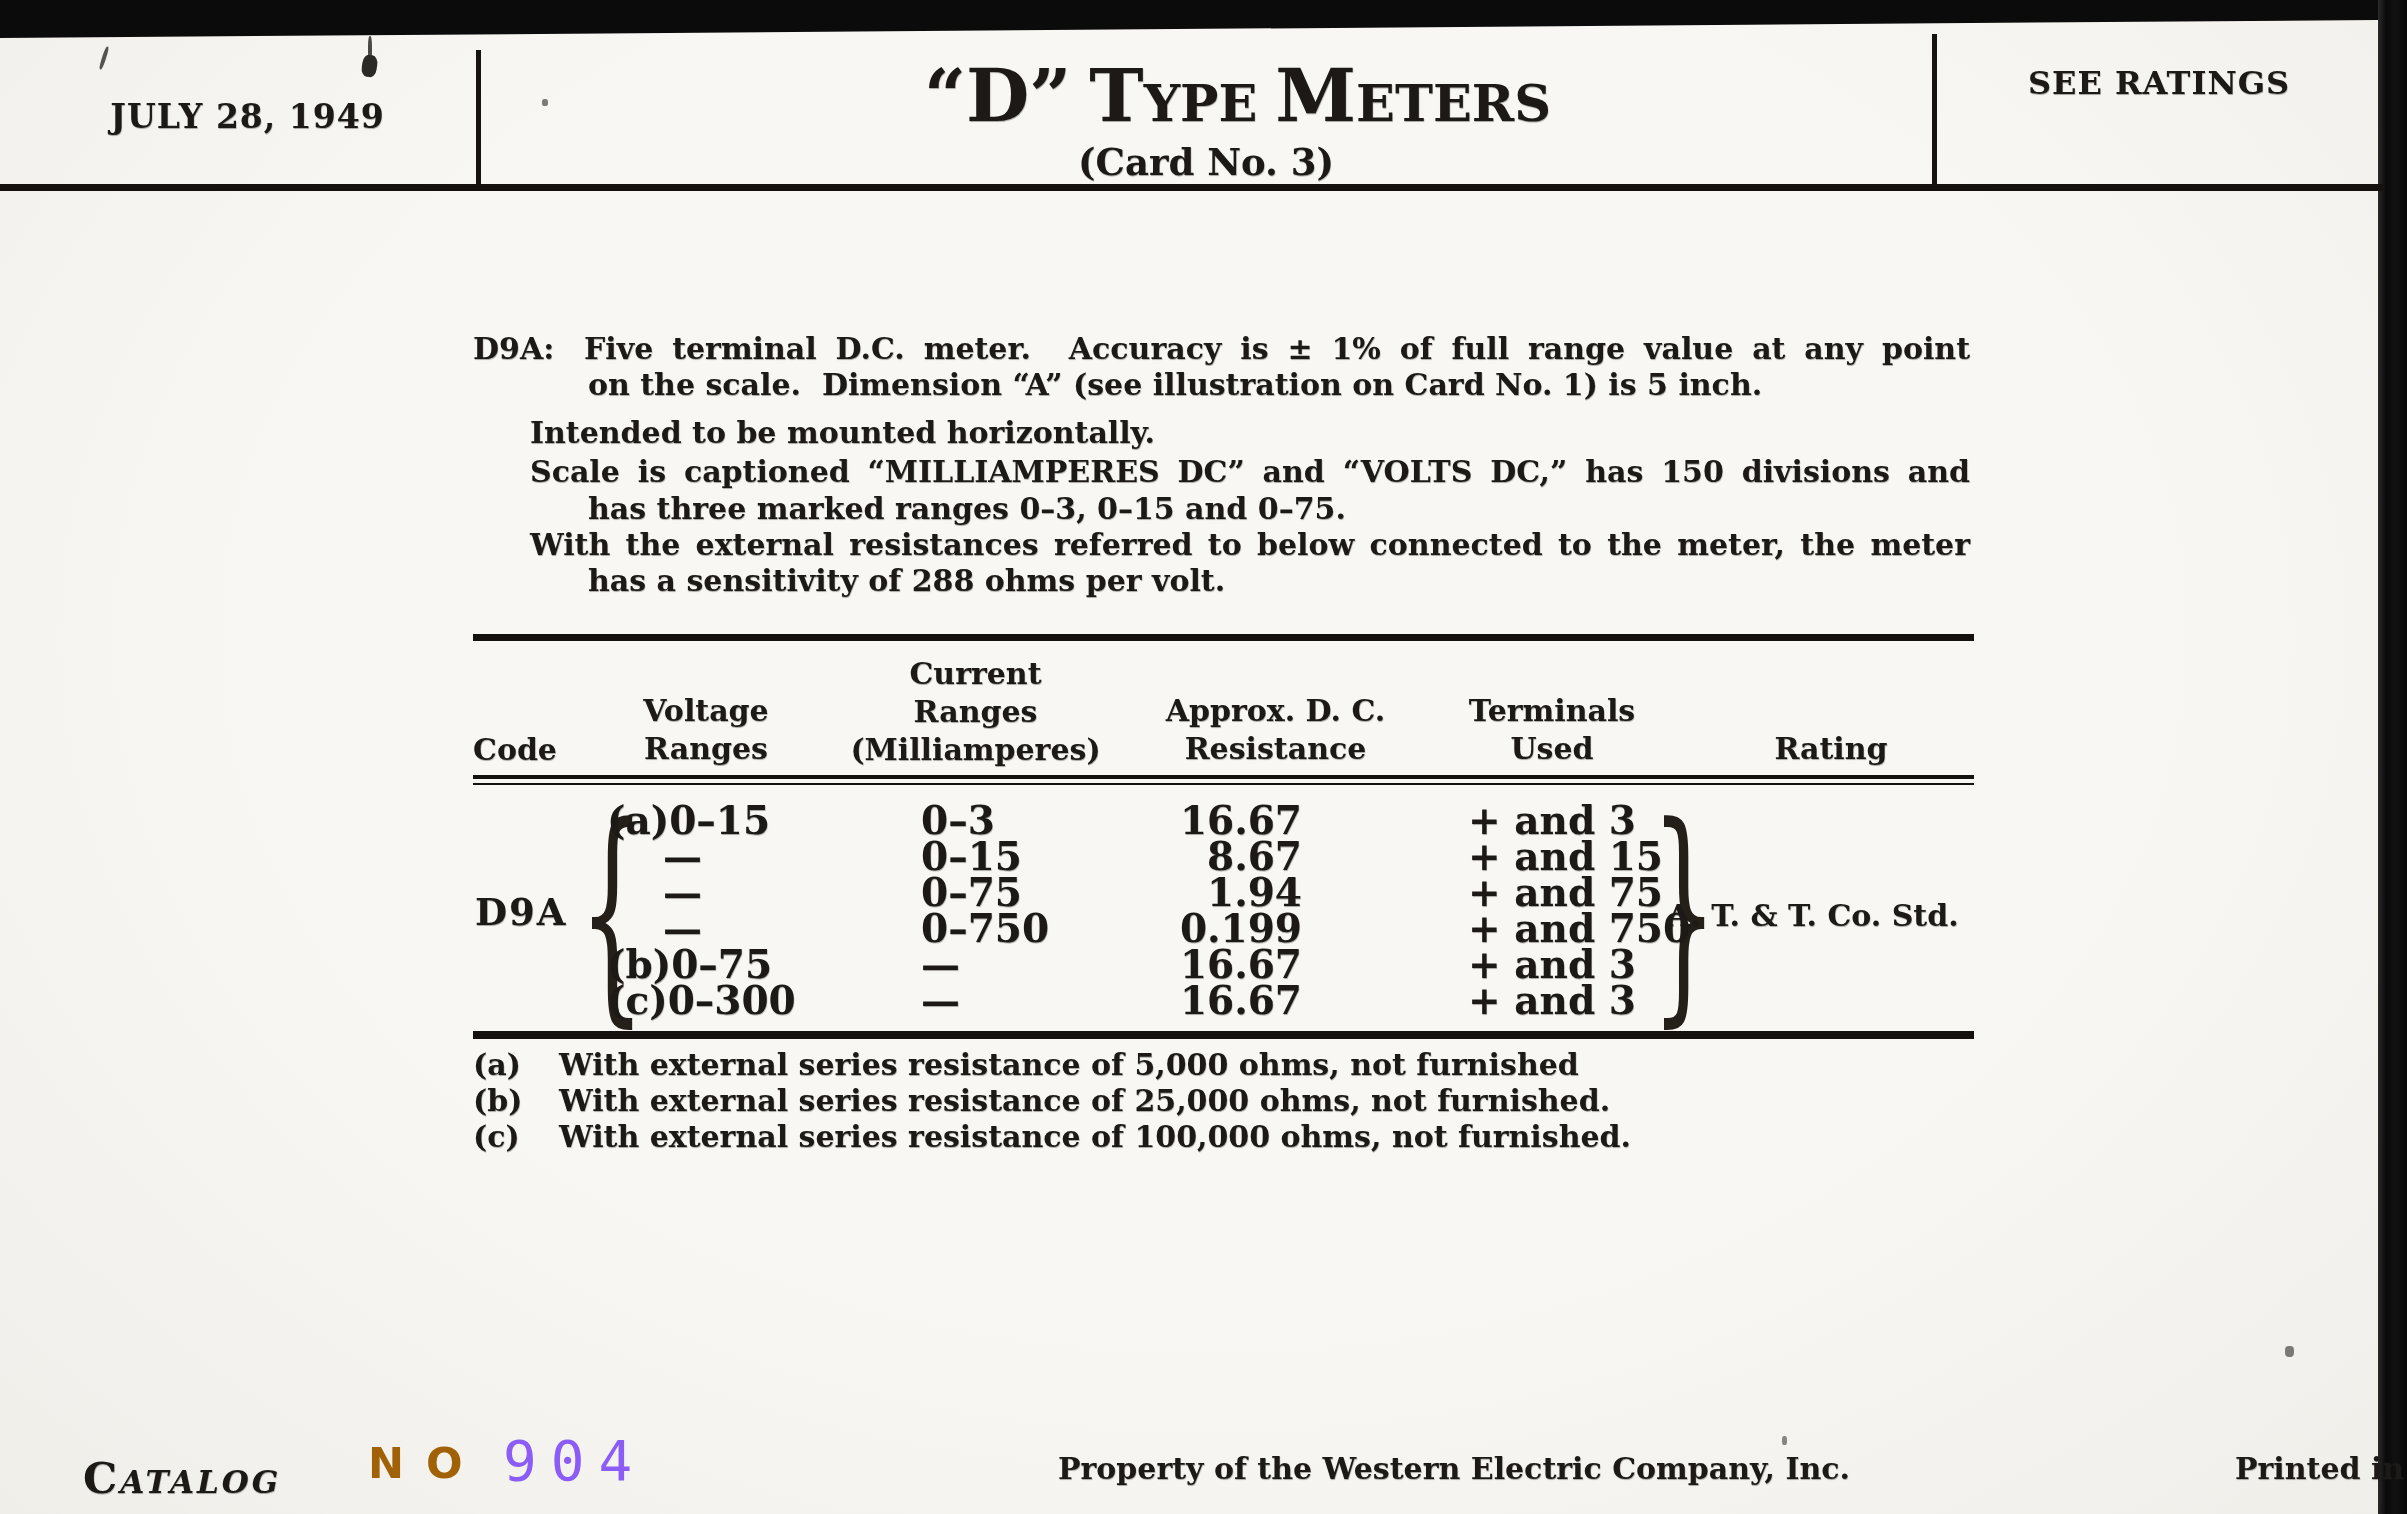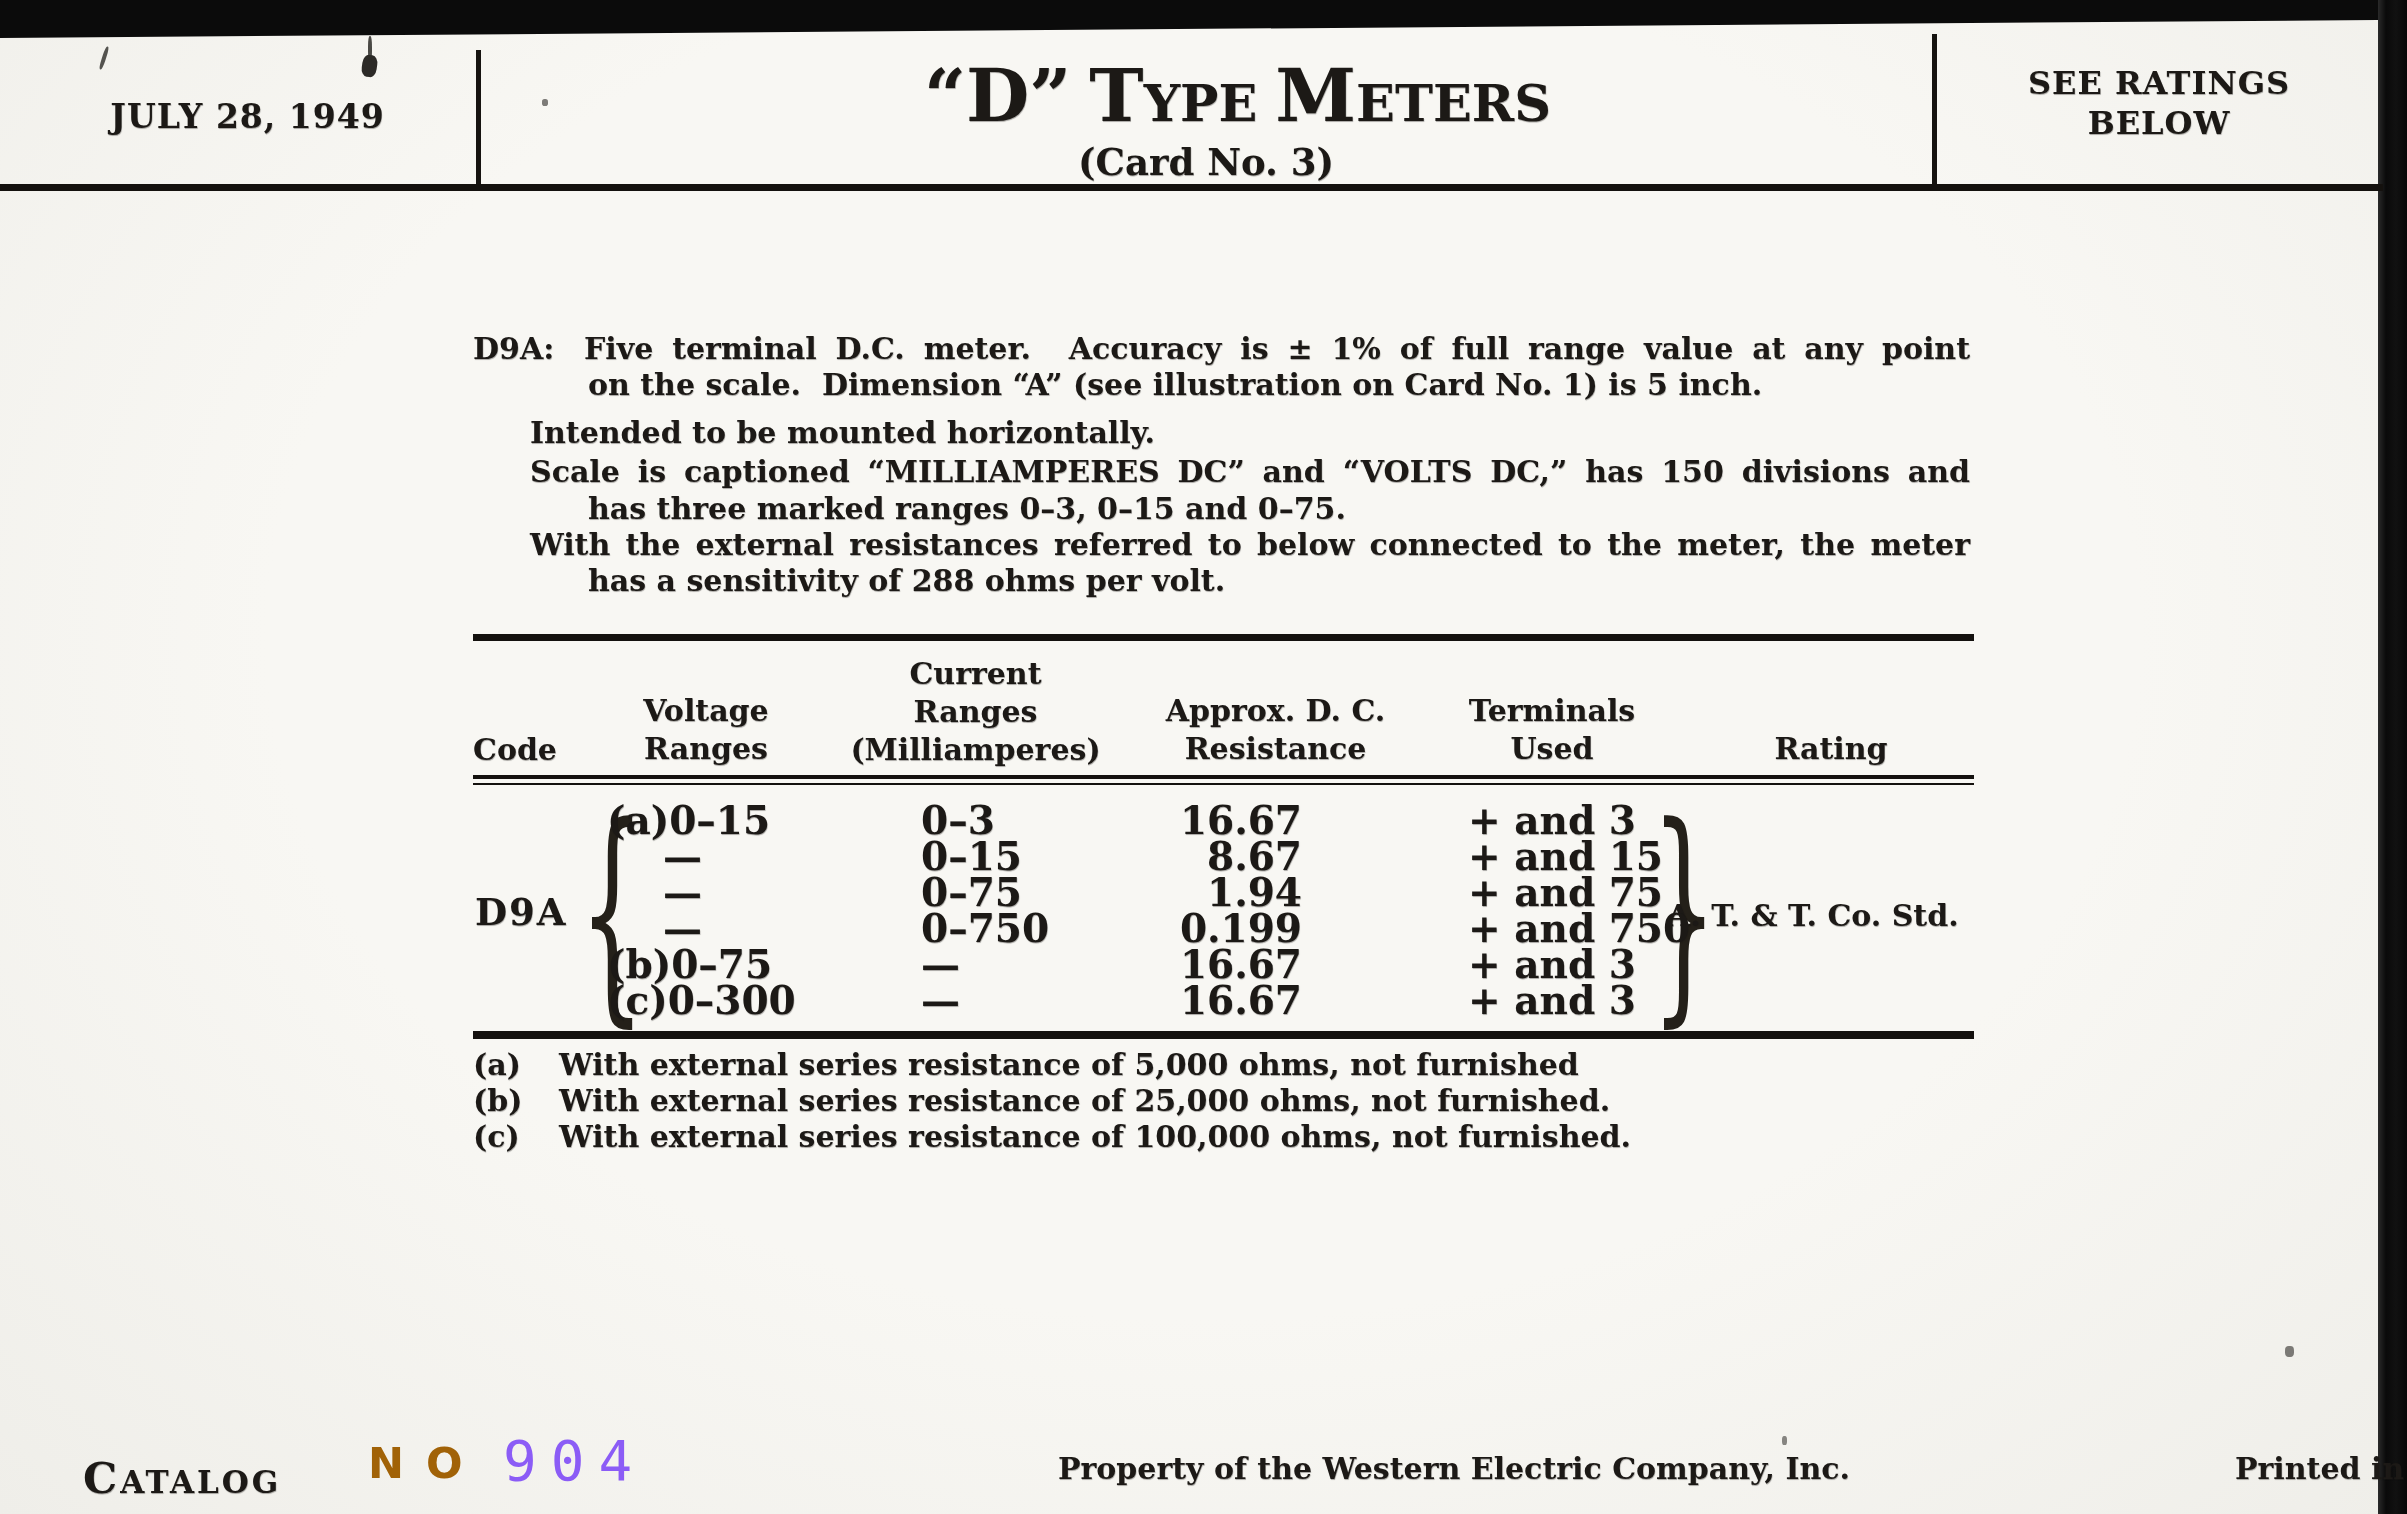--- a/index.html
+++ b/index.html
@@ -41,21 +41,21 @@
   .c-term{left:995px;}
   .code-val{left:475px;top:892px;font-size:37px;line-height:40px;letter-spacing:2px;}
   .rating-val{left:1667px;top:897px;font-size:30px;line-height:38px;white-space:nowrap;}
   .brace{font-size:208px;line-height:238px;font-weight:normal;color:#242019;
     transform:scale(0.5,1.12);transform-origin:center center;}
   
   .fn{font-size:30px;line-height:38px;}
   
   .catalog{left:83px;top:1453px;white-space:nowrap;letter-spacing:3px;}
   .cat-big{font-size:43px;}
-  .cat-small{font-size:31px;}
+  .cat-small{font-size:31px;font-style:italic;}
   .no-stamp{left:368px;top:1441px;font-family:"DejaVu Sans",sans-serif;font-weight:bold;
     font-size:43px;line-height:44px;letter-spacing:22px;color:#a16207;}
   .num-stamp{left:503px;top:1432px;font-family:"DejaVu Sans Mono",monospace;
     font-size:56px;line-height:57px;letter-spacing:14px;color:#8b5cf6;font-weight:normal;}
   .property{left:1058px;top:1449px;font-size:30px;line-height:40px;white-space:nowrap;}
   .printed{left:2235px;top:1449px;font-size:30px;line-height:40px;white-space:nowrap;}
   
   .mark{background:#2c2a27;border-radius:40%;}
 </style>
 </head>
@@ -75,21 +75,20 @@
 <div class="abs hdr-divider" style="left:1932px;top:34px;height:154px;"></div>
 <div class="abs hdr-rule"></div>
 
 <div class="abs ink date-box">JULY 28, 1949</div>
 
 <div class="abs ink title-box"><span class="t-big">“D”</span><span class="t-gap"></span><span class="t-big">T</span><span class="t-small">YPE</span><span class="t-gap"></span><span class="t-big">M</span><span class="t-small">ETERS</span></div>
 <div class="abs ink cardno">(Card No. 3)</div>
 
 <div class="abs ink ratings">
   <div>SEE RATINGS</div>
-  <div>BELOW</div>
 </div>
 
 <div class="abs ink pline" style="left:473px;top:330px;">D9A:</div>
 <div class="abs ink pline fill" style="left:584px;top:330px;width:1386px;">Five terminal D.C. meter.  Accuracy is ± 1% of full range value at any point</div>
 <div class="abs ink pline" style="left:588px;top:366px;">on the scale.  Dimension “A” (see illustration on Card No. 1) is 5 inch.</div>
 <div class="abs ink pline" style="left:530px;top:414px;">Intended to be mounted horizontally.</div>
 <div class="abs ink pline fill" style="left:530px;top:453px;width:1440px;">Scale is captioned “MILLIAMPERES DC” and “VOLTS DC,” has 150 divisions and</div>
 <div class="abs ink pline" style="left:588px;top:490px;">has three marked ranges 0–3, 0–15 and 0–75.</div>
 <div class="abs ink pline fill" style="left:530px;top:526px;width:1440px;">With the external resistances referred to below connected to the meter, the meter</div>
 <div class="abs ink pline" style="left:588px;top:562px;">has a sensitivity of 288 ohms per volt.</div>

